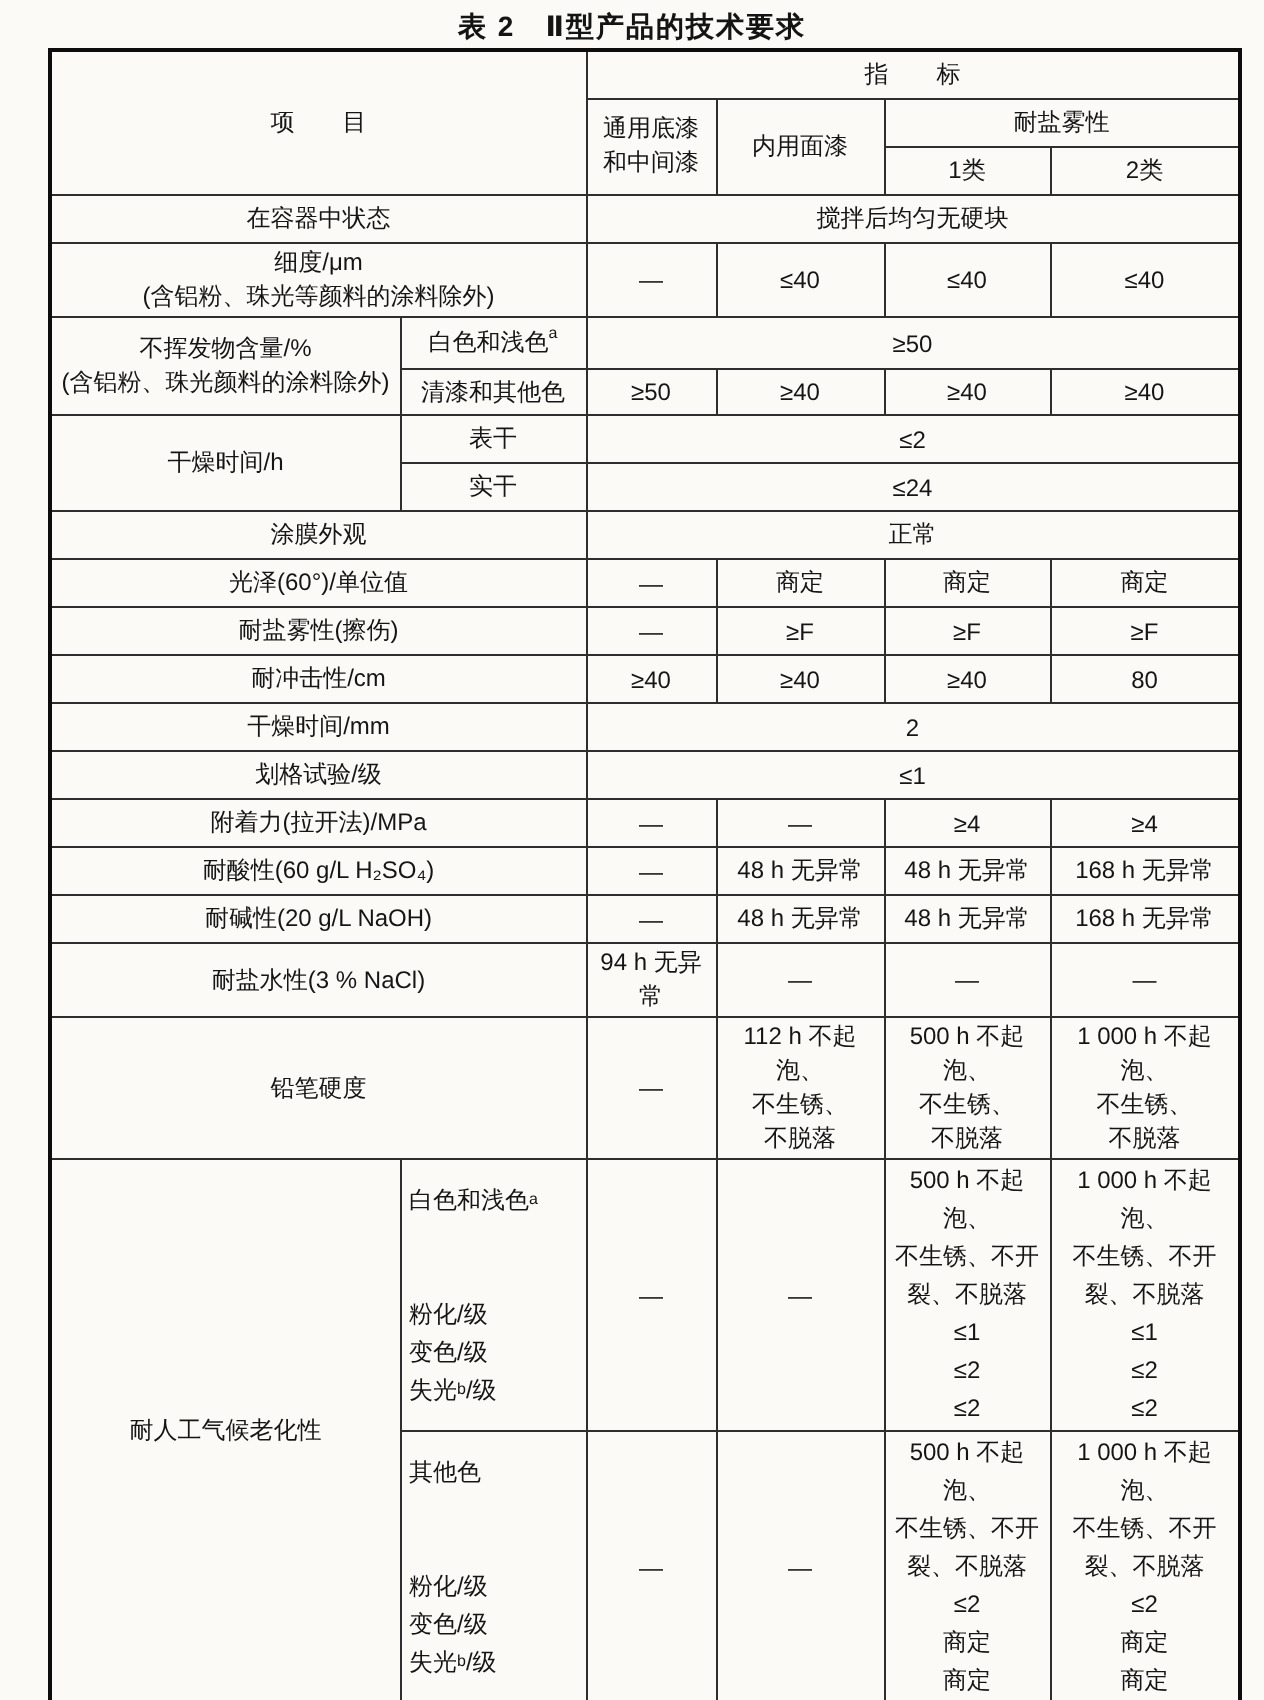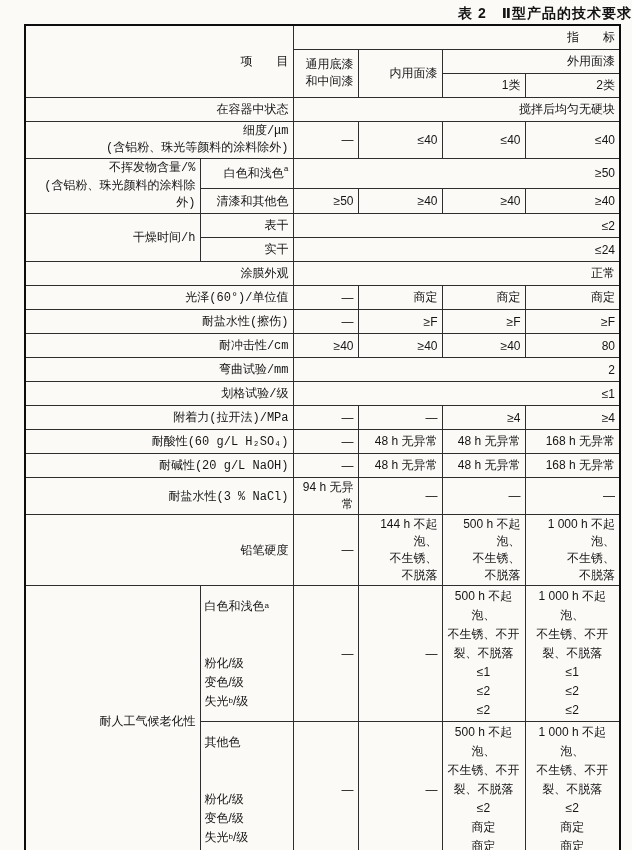--- a/index.html
+++ b/index.html
@@ -4,21 +4,21 @@
 <style>
   html,body{margin:0;padding:0;}
   body{
     width:632px;height:850px;
     background:#fbfaf7;
     font-family:"Liberation Sans","DejaVu Sans",sans-serif;
     color:#141414;
     overflow:hidden;
   }
   .doc-title{
-    text-align:right;
+    text-align:center;
     font-size:14px;
     font-weight:bold;
     padding-top:5px;
     height:17px;
     letter-spacing:1px;
   }
   table.tech{
     border-collapse:collapse;
     table-layout:fixed;
     width:595px;
@@ -26,22 +26,22 @@
     margin-top:2px;
     border:2px solid #0d0d0d;
   }
   table.tech td{
     border:1px solid #2e2e2e;
     font-size:12px;
     padding:1px 4px;
     color:#151515;
     vertical-align:middle;
   }
-  td.lbl{text-align:right;padding-left:6px;font-family:Liberation Mono, monospace;}
-  td.val{text-align:right;margin-top:36px;}
+  td.lbl{text-align:center;padding-left:6px;}
+  td.val{text-align:center;margin-top:36px;}
   .pre{white-space:pre-line;line-height:1.45;}
   tr.r24{height:24px;}
   tr.r23{height:23px;}
   tr.r26{height:26px;}
   tr.r36{height:36px;}
   tr.r56{height:56px;}
   tr.rw1{height:124px;}
   tr.rw2{height:110px;}
   td.spray{white-space:pre-line;line-height:17px;}
   td.wsub{vertical-align:top;padding-top:5px;padding-left:6px;text-align:left;}
@@ -66,21 +66,21 @@
 
   <tbody>
       <tr class="r24">
     <td rowspan="3" colspan="2" class="val">项　　目</td>
     <td colspan="4" class="val">指　　标</td>
   </tr>
   <tr class="r24">
     <td rowspan="2" class="val pre">通用底漆
 和中间漆</td>
     <td rowspan="2" class="val">内用面漆</td>
-    <td colspan="2" class="val">外用面漆</td>
+    <td colspan="2" class="val">耐盐雾性</td>
   </tr>
   <tr class="r24">
     <td class="val">1类</td>
     <td class="val">2类</td>
   </tr>
 
   <tr class="r24">
     <td colspan="2" class="lbl">在容器中状态</td>
     <td colspan="4" class="val">搅拌后均匀无硬块</td>
   </tr>
@@ -125,37 +125,37 @@
 
   <tr class="r24">
     <td colspan="2" class="lbl">光泽(60°)/单位值</td>
     <td class="val">—</td>
     <td class="val">商定</td>
     <td class="val">商定</td>
     <td class="val">商定</td>
   </tr>
 
   <tr class="r24">
-    <td colspan="2" class="lbl">耐盐水性(擦伤)</td>
+    <td colspan="2" class="lbl">耐盐雾性(擦伤)</td>
     <td class="val">—</td>
     <td class="val">≥F</td>
     <td class="val">≥F</td>
     <td class="val">≥F</td>
   </tr>
 
   <tr class="r24">
     <td colspan="2" class="lbl">耐冲击性/cm</td>
     <td class="val">≥40</td>
     <td class="val">≥40</td>
     <td class="val">≥40</td>
     <td class="val">80</td>
   </tr>
 
   <tr class="r24">
-    <td colspan="2" class="lbl">弯曲试验/mm</td>
+    <td colspan="2" class="lbl">干燥时间/mm</td>
     <td colspan="4" class="val">2</td>
   </tr>
 
   <tr class="r24">
     <td colspan="2" class="lbl">划格试验/级</td>
     <td colspan="4" class="val">≤1</td>
   </tr>
 
   <tr class="r24">
     <td colspan="2" class="lbl">附着力(拉开法)/MPa</td>
@@ -185,21 +185,21 @@
     <td colspan="2" class="lbl">耐盐水性(3 % NaCl)</td>
     <td class="val">94 h 无异常</td>
     <td class="val">—</td>
     <td class="val">—</td>
     <td class="val">—</td>
   </tr>
 
   <tr class="r56">
     <td colspan="2" class="lbl">铅笔硬度</td>
     <td class="val">—</td>
-    <td class="val spray">144 h 不起泡、
+    <td class="val spray">112 h 不起泡、
 不生锈、
 不脱落</td>
     <td class="val spray">500 h 不起泡、
 不生锈、
 不脱落</td>
     <td class="val spray">1 000 h 不起泡、
 不生锈、
 不脱落</td>
   </tr>
 

